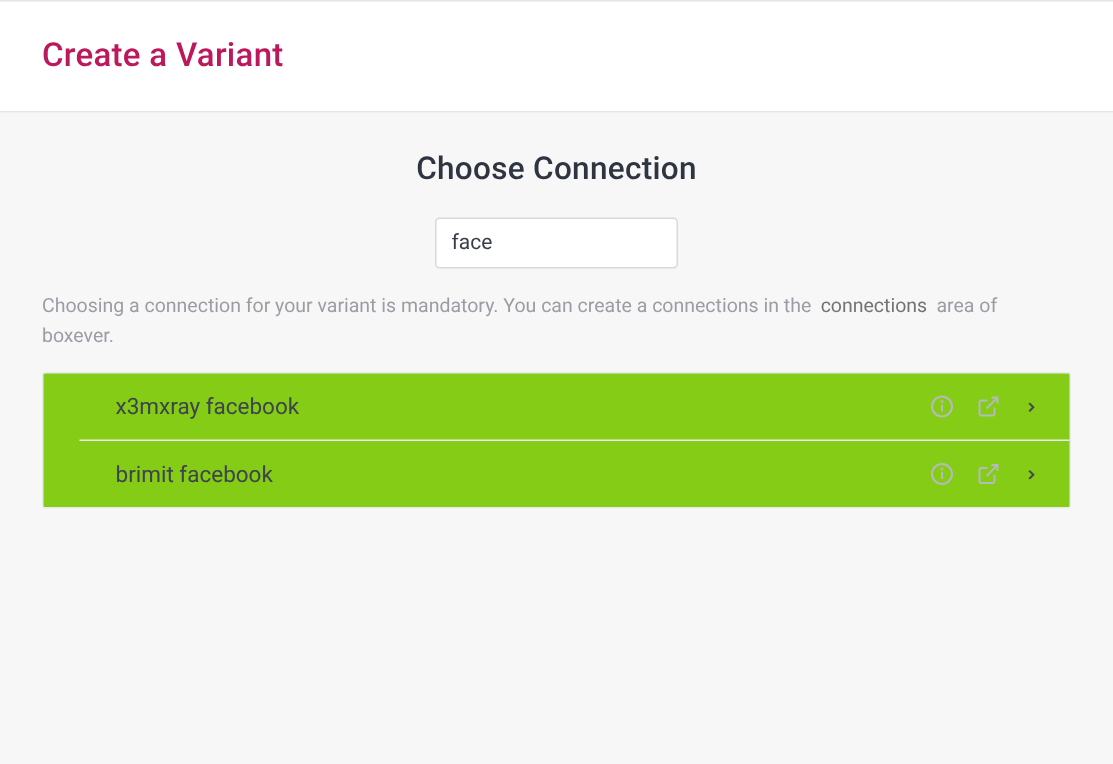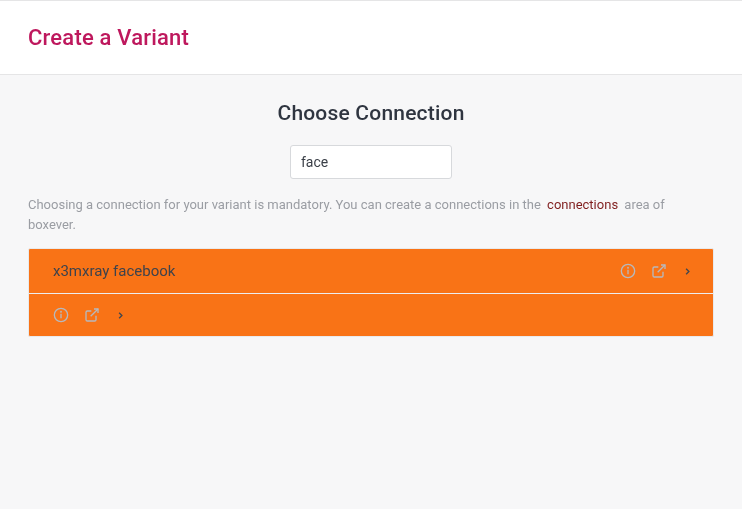--- a/index.html
+++ b/index.html
@@ -53,29 +53,30 @@
       font-family: inherit;
       background: #ffffff;
     }
     .description {
       margin-top: 16px;
       font-size: 13px;
       color: #9a9da3;
       line-height: 1.5;
     }
     .description-link {
-      color: #7f1d1d;
+      color: #737373;
       cursor: pointer;
       padding: 0 3px;
     }
     .list {
       margin-top: 14px;
       border: 1px solid #e9eaec;
       border-radius: 2px;
-      background: #f97316;
+      background: #84cc16;
+      padding-left: 24px;
     }
     .list-item {
       display: flex;
       align-items: center;
       justify-content: space-between;
       padding: 13px 20px 13px 24px;
       border-bottom: 1px solid #edeef0;
       cursor: pointer;
     }
     .list-item:last-child {
@@ -143,20 +144,21 @@
         </span>
         <span class="icon chevron-icon">
           <svg width="11" height="11" viewBox="0 0 24 24" fill="none" stroke="currentColor" stroke-width="3">
             <polyline points="9 18 15 12 9 6"></polyline>
           </svg>
         </span>
       </div>
     </div>
 
     <div class="list-item">
+      <span class="list-item-label">brimit facebook</span>
       <div class="list-item-actions">
         <span class="icon">
           <svg width="16" height="16" viewBox="0 0 24 24" fill="none" stroke="currentColor" stroke-width="2">
             <circle cx="12" cy="12" r="10"></circle>
             <line x1="12" y1="10" x2="12" y2="17"></line>
             <circle cx="12" cy="7" r="0.5" fill="currentColor"></circle>
           </svg>
         </span>
         <span class="icon">
           <svg width="16" height="16" viewBox="0 0 24 24" fill="none" stroke="currentColor" stroke-width="2">

